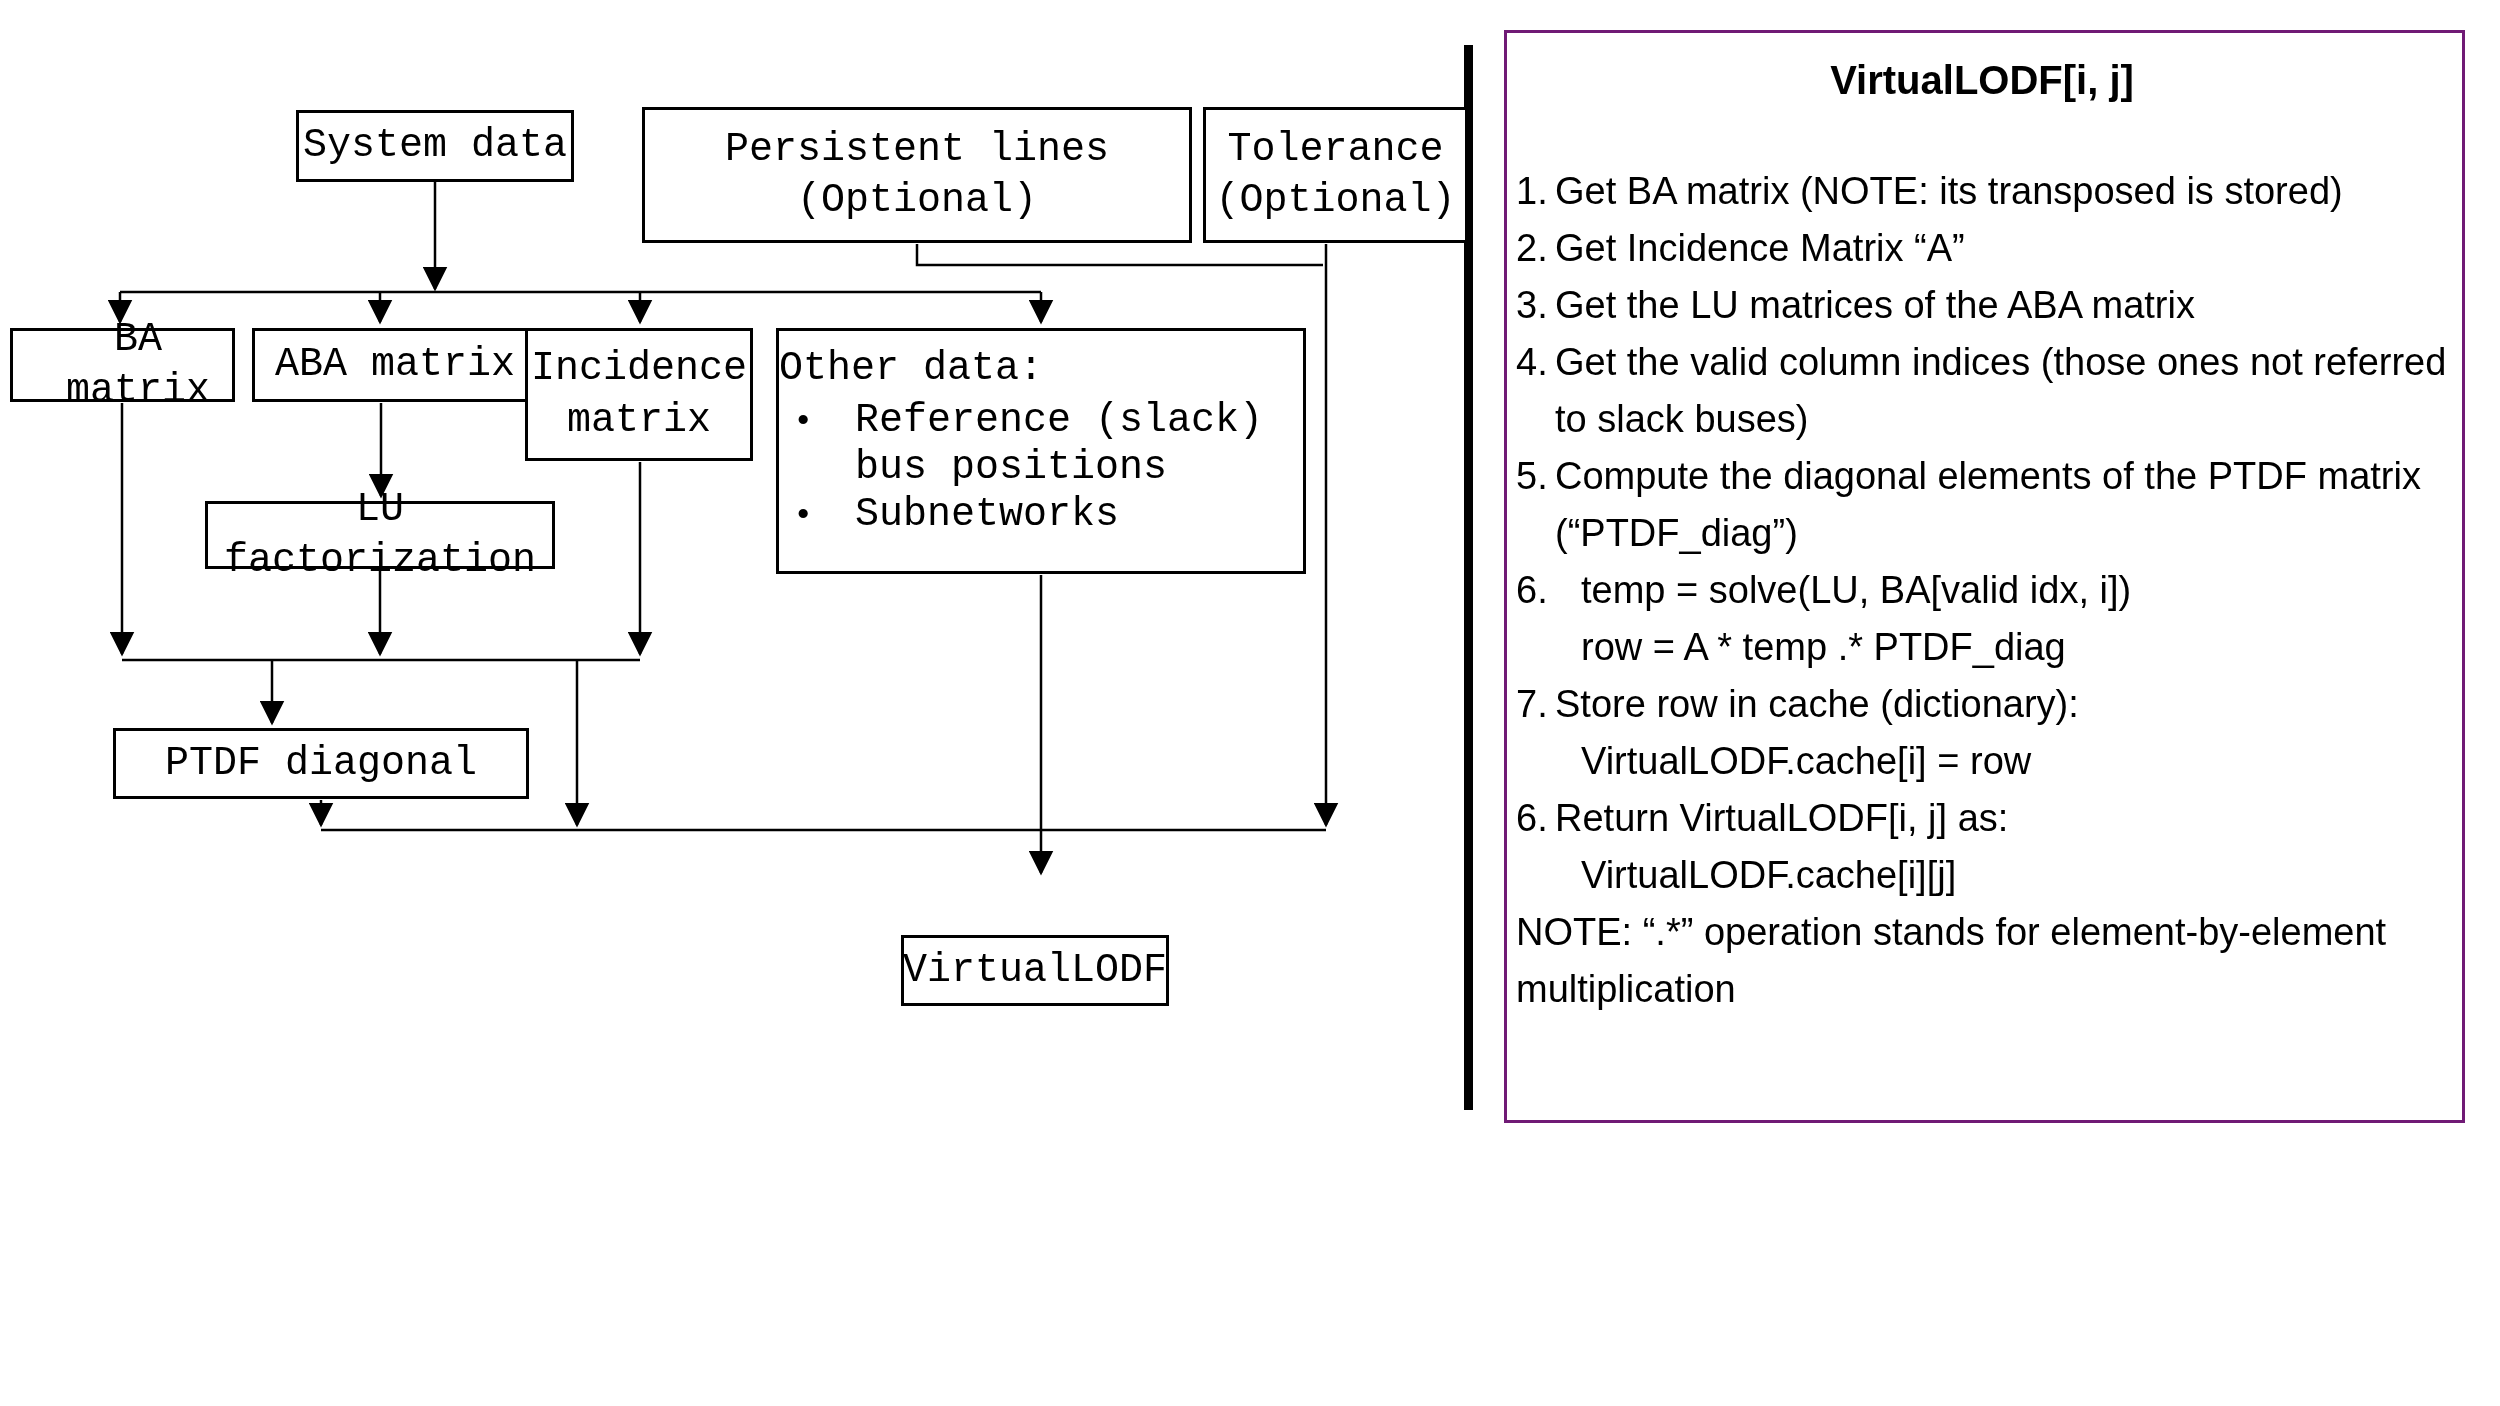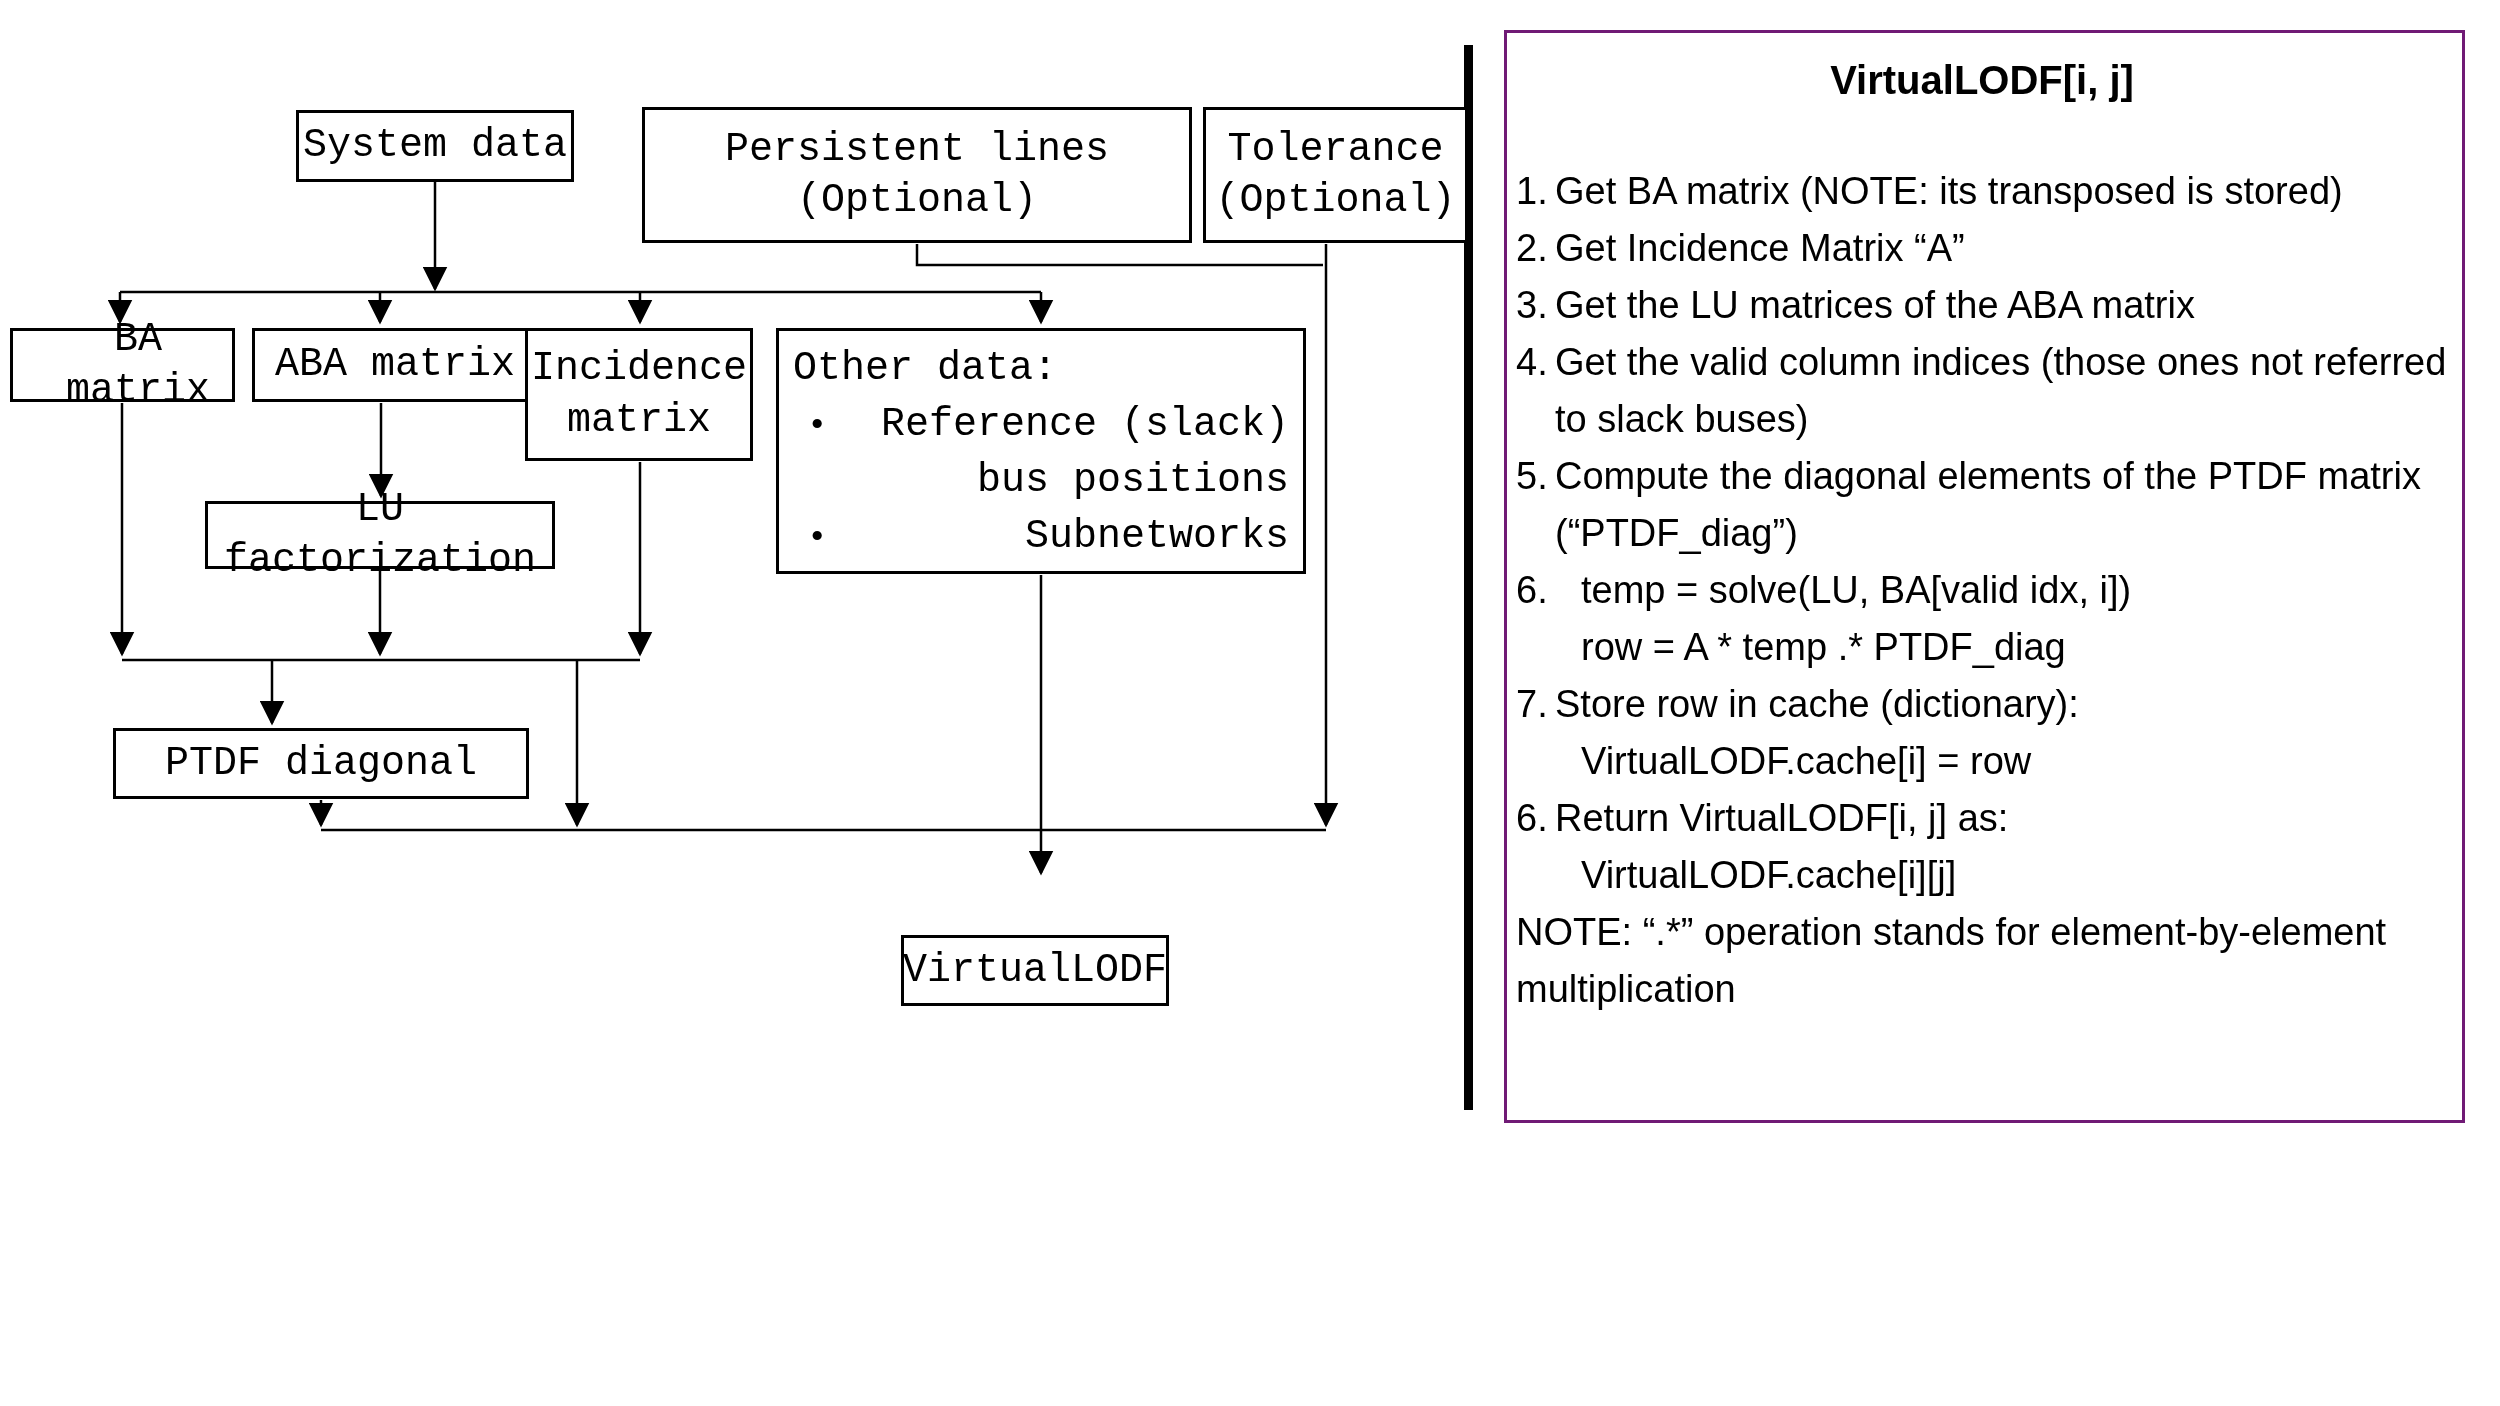--- a/index.html
+++ b/index.html
@@ -30,28 +30,28 @@
   .node{z-index:2;}
 
   #node-system-data    {left:296px; top:110px; width:278px; height:72px;}
   #node-persistent     {left:642px; top:107px; width:550px; height:136px;}
   #node-tolerance      {left:1203px;top:107px; width:265px; height:136px;}
   #node-ba             {left:10px;  top:328px; width:225px; height:74px;padding-left:31px;}
   #node-aba            {left:252px; top:328px; width:286px; height:74px;}
   #node-incidence      {left:525px; top:328px; width:228px; height:133px;}
   #node-other          {left:776px; top:328px; width:530px; height:246px;
                         align-items:flex-start; justify-content:flex-start;
-                        text-align:left; padding:10px 14px;}
+                        text-align:left; padding:10px 0;}
   #node-lu             {left:205px; top:501px; width:350px; height:68px;}
   #node-ptdf           {left:113px; top:728px; width:416px; height:71px;}
   #node-vlodf          {left:901px; top:935px; width:268px; height:71px;text-align:center;}
 
   .other-inner{width:100%;}
   .other-title{display:block; line-height:56px;}
-  .bullet-row{display:flex; line-height:56px;text-align:right;}
+  .bullet-row{display:flex; line-height:47px;}
   .bullet-dot{width:62px; flex:0 0 62px; text-align:left; padding-left:14px;}
   .bullet-dot::before{content:"\2022"; font-size:34px;}
   .bullet-text{flex:1;}
 
   
   #divider{
     position:absolute; left:1464px; top:45px;
     width:9px; height:1065px; background:#000;
   }
 

